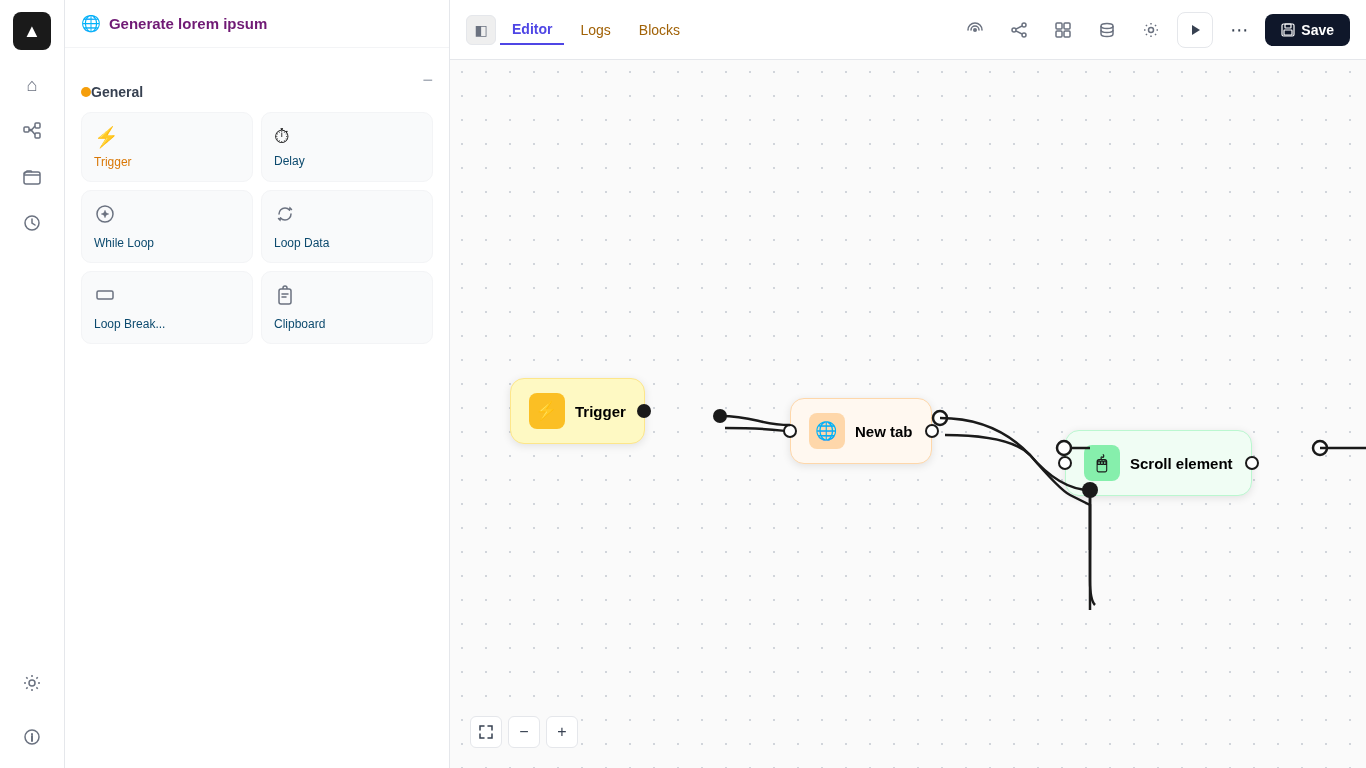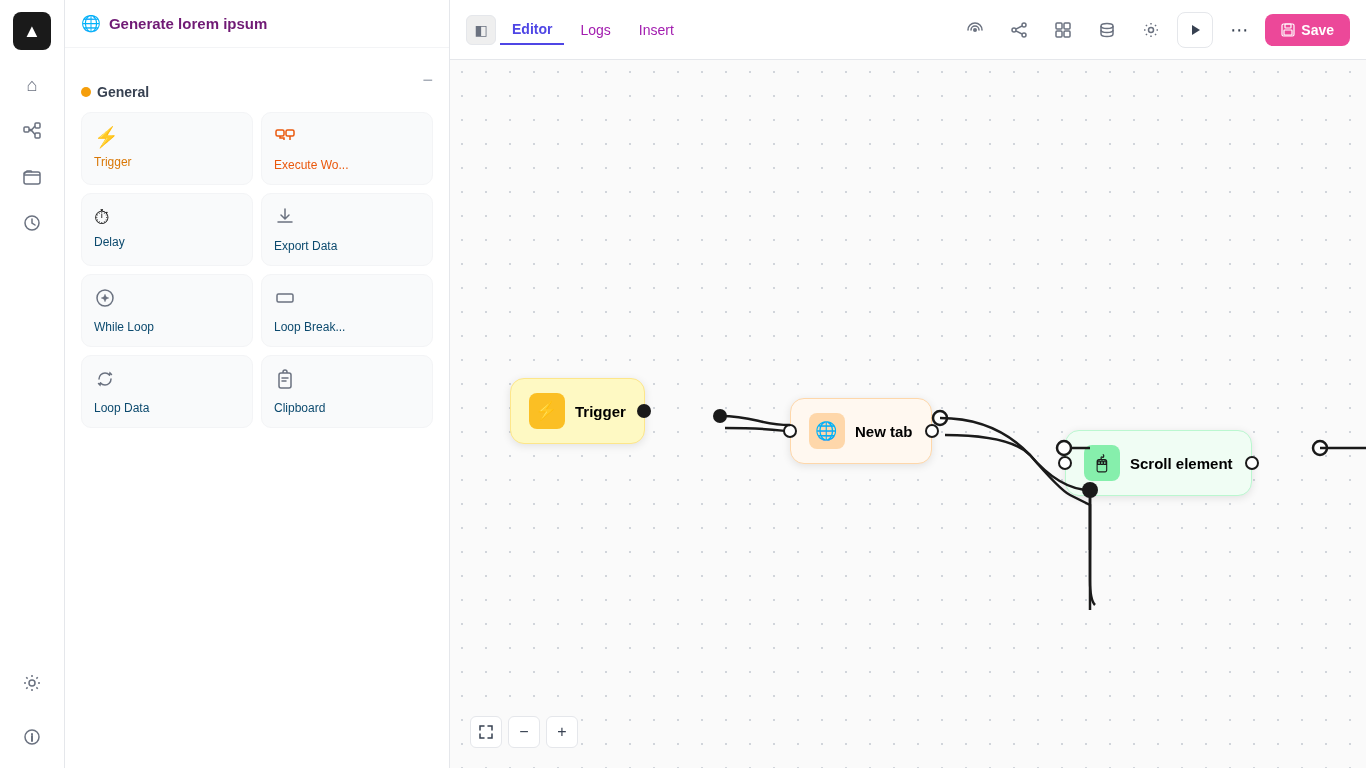--- a/index.html
+++ b/index.html
@@ -80,21 +80,21 @@
 
     .panel-content {
       flex: 1;
       overflow-y: auto;
       padding: 12px 16px;
     }
     .section-header {
       display: flex; align-items: center; justify-content: space-between;
       margin-bottom: 12px;
     }
-    .section-title-wrap { display: flex; align-items: center; gap: 6px; margin-top: 24px; }
+    .section-title-wrap { display: flex; align-items: center; gap: 0; margin-top: 24px; }
     .section-dot { width: 10px; height: 10px; border-radius: 50%; background: #f59e0b; }
     .section-title { font-size: 14px; font-weight: 600; color: #374151; }
     .section-collapse { color: #9ca3af; cursor: pointer; font-size: 18px; line-height: 1; }
 
     .blocks-grid {
       display: grid;
       grid-template-columns: 1fr 1fr;
       gap: 8px;
     }
     .block-item {
@@ -140,21 +140,21 @@
       gap: 8px;
     }
     .toolbar-left { display: flex; align-items: center; gap: 4px; }
     .tab-btn {
       padding: 6px 12px;
       font-size: 14px;
       border-radius: 6px;
       cursor: pointer;
       background: none;
       border: none;
-      color: #a21caf;
+      color: #a16207;
     }
     .tab-btn.active {
       color: #4f46e5;
       font-weight: 600;
       border-bottom: 2px solid #4f46e5;
       border-radius: 0;
     }
     .toggle-icon {
       width: 30px; height: 30px;
       border: 1px solid #e5e7eb;
@@ -190,21 +190,21 @@
       width: 36px; height: 36px;
       border-radius: 8px;
       background: none;
       border: none;
       display: flex; align-items: center; justify-content: center;
       cursor: pointer;
       color: #374151;
       font-size: 18px;
     }
     .save-btn {
-      background: #ec4899;
+      background: #0f172a;
       color: #fff;
       border: none;
       border-radius: 8px;
       padding: 8px 16px;
       font-size: 14px;
       font-weight: 600;
       cursor: pointer;
       display: flex; align-items: center; gap: 6px;
     }
 
@@ -387,81 +387,61 @@
       <span class="section-collapse">−</span>
     </div>
 
     <div class="blocks-grid">
 
       <div class="block-item">
         <span class="block-icon">⚡</span>
         <span class="block-label label-yellow">Trigger</span>
       </div>
 
-      <div class="block-item">
-        <span class="block-icon">
-          <svg width="22" height="22" viewBox="0 0 22 22" fill="none">
-            <rect x="2" y="5" width="8" height="6" rx="1.5" stroke="#ea580c" stroke-width="1.5"></rect>
-            <rect x="12" y="5" width="8" height="6" rx="1.5" stroke="#ea580c" stroke-width="1.5"></rect>
-            <path d="M6 11v2h4v2" stroke="#ea580c" stroke-width="1.5"></path>
-            <path d="M16 11v4" stroke="#ea580c" stroke-width="1.5"></path>
-          </svg>
-        </span>
-        <span class="block-label label-orange">Execute Wo...</span>
-      </div>
 
       <div class="block-item">
         <span class="block-icon">⏱</span>
         <span class="block-label label-gray">Delay</span>
       </div>
 
-      <div class="block-item">
-        <span class="block-icon">
-          <svg width="22" height="22" viewBox="0 0 22 22" fill="none">
-            <path d="M11 3v10M7 9l4 4 4-4" stroke="#6b7280" stroke-width="1.5" stroke-linecap="round"></path>
-            <path d="M4 16h14" stroke="#6b7280" stroke-width="1.5" stroke-linecap="round"></path>
-          </svg>
-        </span>
-        <span class="block-label label-gray">Export Data</span>
-      </div>
 
 
 
       <div class="block-item">
         <span class="block-icon">
           <svg width="22" height="22" viewBox="0 0 22 22" fill="none">
             <circle cx="11" cy="11" r="8" stroke="#6b7280" stroke-width="1.5"></circle>
             <path d="M8 11h6M11 8v6" stroke="#6b7280" stroke-width="1.5" stroke-linecap="round"></path>
             <circle cx="11" cy="11" r="2" fill="#6b7280"></circle>
           </svg>
         </span>
         <span class="block-label label-gray">While Loop</span>
-      </div>
-
-      <div class="block-item">
-        <span class="block-icon">
-          <svg width="22" height="22" viewBox="0 0 22 22" fill="none">
-            <rect x="3" y="7" width="16" height="8" rx="1.5" stroke="#6b7280" stroke-width="1.5"></rect>
-          </svg>
-        </span>
-        <span class="block-label label-gray">Loop Break...</span>
       </div>
 
       <div class="block-item">
         <span class="block-icon">
           <svg width="22" height="22" viewBox="0 0 22 22" fill="none">
             <path d="M5 11a6 6 0 0 1 6-6 6 6 0 0 1 4.5 2" stroke="#6b7280" stroke-width="1.5" stroke-linecap="round"></path>
             <path d="M17 11a6 6 0 0 1-6 6 6 6 0 0 1-4.5-2" stroke="#6b7280" stroke-width="1.5" stroke-linecap="round"></path>
             <path d="M15.5 7l.5-2 1.5 1.5" stroke="#6b7280" stroke-width="1.5" stroke-linecap="round"></path>
             <path d="M6.5 15l-.5 2-1.5-1.5" stroke="#6b7280" stroke-width="1.5" stroke-linecap="round"></path>
           </svg>
         </span>
         <span class="block-label label-gray">Loop Data</span>
       </div>
 
+      <div class="block-item">
+        <span class="block-icon">
+          <svg width="22" height="22" viewBox="0 0 22 22" fill="none">
+            <rect x="3" y="7" width="16" height="8" rx="1.5" stroke="#6b7280" stroke-width="1.5"></rect>
+          </svg>
+        </span>
+        <span class="block-label label-gray">Loop Break...</span>
+      </div>
+
 
       <div class="block-item">
         <span class="block-icon">
           <svg width="22" height="22" viewBox="0 0 22 22" fill="none">
             <rect x="5" y="5" width="12" height="15" rx="2" stroke="#6b7280" stroke-width="1.5"></rect>
             <path d="M9 5V4a2 2 0 0 1 4 0v1" stroke="#6b7280" stroke-width="1.5"></path>
             <path d="M8 10h6M8 13h4" stroke="#6b7280" stroke-width="1.5" stroke-linecap="round"></path>
           </svg>
         </span>
         <span class="block-label label-gray">Clipboard</span>
@@ -472,21 +452,21 @@
   </div>
 </div>
 
 <div class="main-area">
 
   <div class="toolbar">
     <div class="toolbar-left">
       <button class="toggle-icon">◧</button>
       <button class="tab-btn active">Editor</button>
       <button class="tab-btn">Logs</button>
-      <button class="tab-btn">Insert</button>
+      <button class="tab-btn">Blocks</button>
     </div>
     <div class="toolbar-spacer"></div>
     <div class="toolbar-right">
       <button class="toolbar-icon-btn">
         <svg width="18" height="18" viewBox="0 0 18 18" fill="none">
           <circle cx="9" cy="9" r="2" fill="#6b7280"></circle>
           <path d="M5 9a4 4 0 0 1 4-4M9 5a4 4 0 0 1 4 4" stroke="#6b7280" stroke-width="1.5" stroke-linecap="round"></path>
           <path d="M2 9a7 7 0 0 1 7-7M9 2a7 7 0 0 1 7 7" stroke="#6b7280" stroke-width="1.5" stroke-linecap="round"></path>
         </svg>
       </button>

